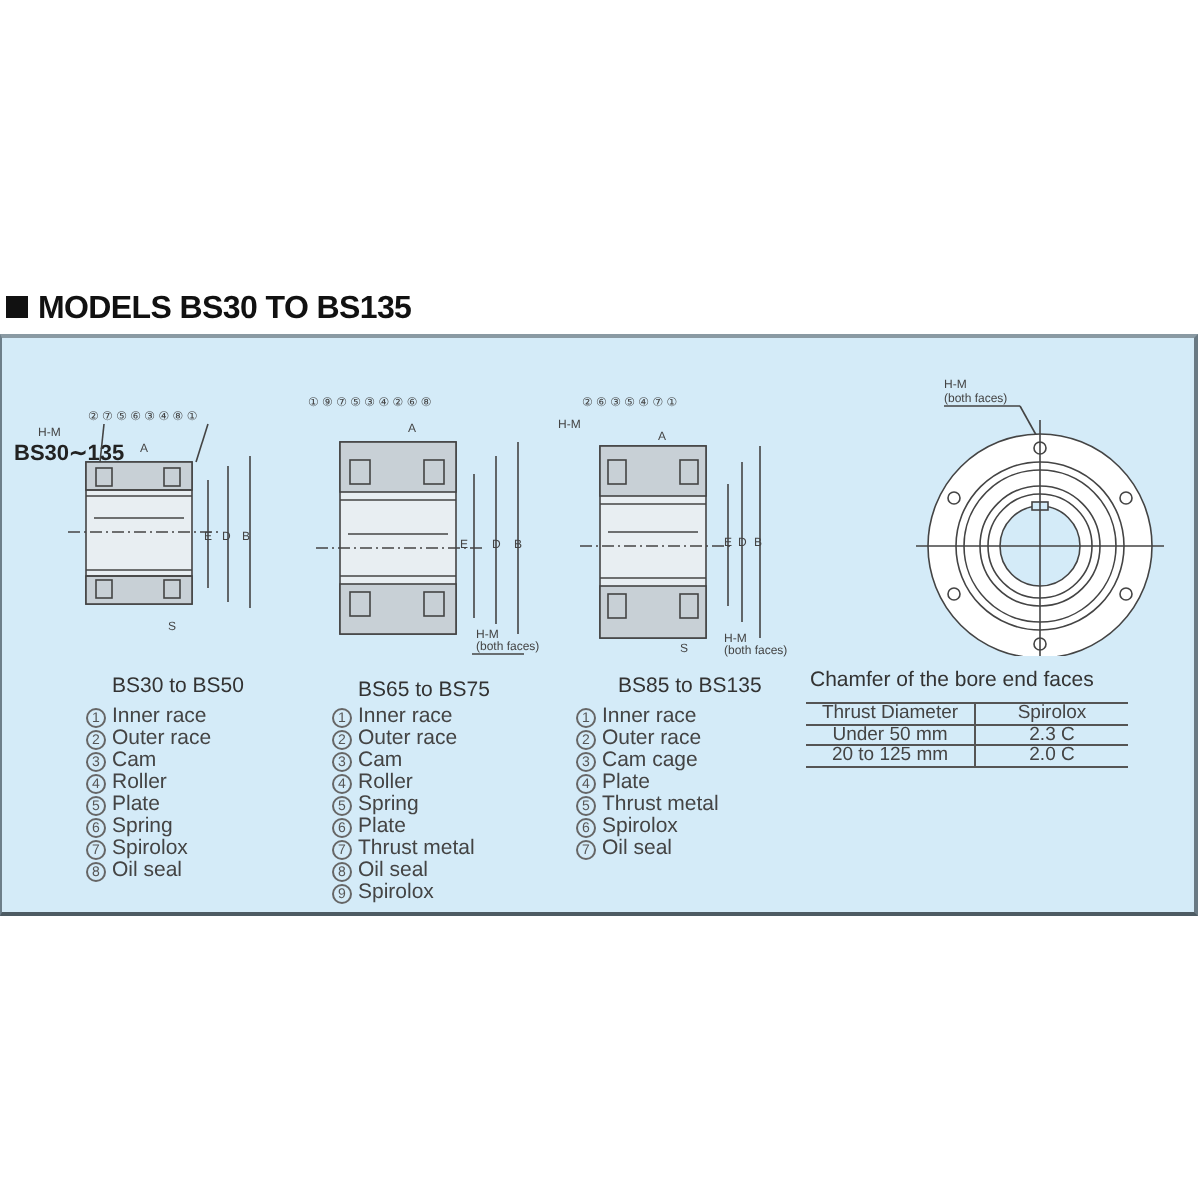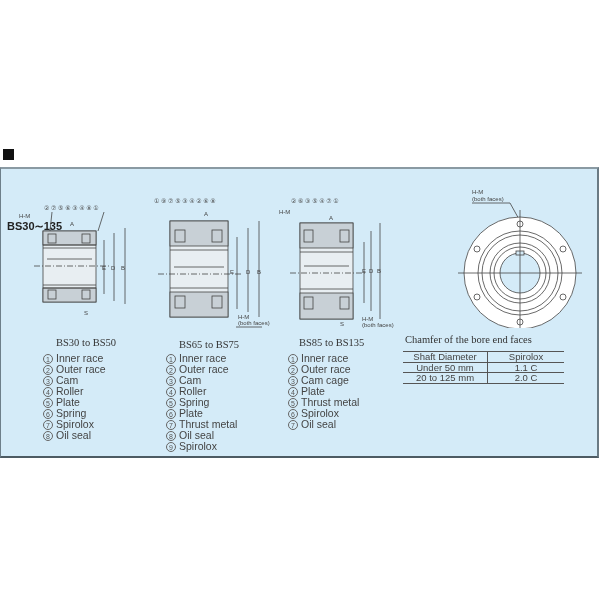--- a/index.html
+++ b/index.html
@@ -2,34 +2,34 @@
 <html><head>
 <meta charset="utf-8">
 <style>
   html, body { margin:0; padding:0; background:#ffffff; }
   body { width:600px; height:600px; position:relative; overflow:hidden; font-family:"Liberation Sans", sans-serif; color:#333; }
   .title { position:absolute; left:3px; top:146px; font-size:16px; font-weight:bold; color:#111; letter-spacing:-0.3px; }
   .title .sq { display:inline-block; width:11px; height:11px; background:#111; margin-right:5px; vertical-align:0px; }
   .panel { position:absolute; left:0; top:167px; width:596px; height:287px; background:#d4ebf8; border:1px solid #6d7f8a; border-top:2px solid #8a9aa3; border-bottom:2px solid #4d5b63; border-right:2px solid #6a7a84; }
   .series { position:absolute; left:7px; top:184px; font-size:11px; font-weight:bold; color:#222;margin-top:36px; }
   svg.drw { position:absolute; }
-  .cap { position:absolute; font-size:10.5px; color:#333;font-family:Liberation Serif, serif; }
+  .cap { position:absolute; font-size:10.5px; color:#333; }
   .list { position:absolute; font-size:10.5px; color:#444; line-height:10.8px; margin:0; padding:0; list-style:none; }
   .list li { white-space:nowrap; }
   .num { display:inline-block; width:10px; height:10px; border:1px solid #666; border-radius:50%; font-size:7px; line-height:10px; text-align:center; margin-right:3px; vertical-align:0px; color:#555; box-sizing:border-box; }
   table.ch { position:absolute; left:403px; top:351px; border-collapse:collapse; font-size:9.5px; color:#444; }
   table.ch th, table.ch td { padding:0 3px; line-height:9.6px; font-weight:normal; text-align:center; border-bottom:1px solid #555; }
   table.ch th { border-top:1px solid #555; }
   table.ch .c1 { width:78px; border-right:1px solid #555; }
   table.ch .c2 { width:70px; }
 </style>
 </head>
 <body>
 
-<div class="title"><span class="sq"></span></div>
+<div class="title"><span class="sq"></span><span>MODELS BS30 TO BS135</span></div>
 
 <div class="panel"></div>
 <div class="series">BS30∼135</div>
 
 <svg class="drw" style="left:14px;top:198px" width="120" height="120" viewBox="0 0 120 120" fill="none" stroke="#444" stroke-width="0.8">
   <g font-size="6" fill="#444" stroke="none" font-family="Liberation Sans, sans-serif">
     <text x="30" y="12">② ⑦ ⑤ ⑥ ③ ④ ⑧ ①</text>
     <text x="5" y="20">H-M</text>
     <text x="56" y="28">A</text>
     <text x="54" y="66">C</text>
@@ -134,21 +134,21 @@
   <circle cx="70" cy="36" r="3"></circle>
     <circle cx="70" cy="134" r="3"></circle>
   <circle cx="27" cy="61" r="3"></circle>
     <circle cx="113" cy="61" r="3"></circle>
   <circle cx="27" cy="109" r="3"></circle>
     <circle cx="113" cy="109" r="3"></circle>
 </svg>
 
 <div class="cap" style="left:56px;top:337px">BS30 to BS50</div>
 <div class="cap" style="left:179px;top:339px">BS65 to BS75</div>
-<div class="cap" style="left:299px;top:337px">BS85 to BS135</div>
+<div class="cap" style="left:309px;top:337px">BS85 to BS135</div>
 <div class="cap" style="left:405px;top:334px">Chamfer of the bore end faces</div>
 
 <ul class="list" style="left:43px;top:353px">
   <li><span class="num">1</span><span>Inner race</span></li>
   <li><span class="num">2</span><span>Outer race</span></li>
   <li><span class="num">3</span><span>Cam</span></li>
   <li><span class="num">4</span><span>Roller</span></li>
   <li><span class="num">5</span><span>Plate</span></li>
   <li><span class="num">6</span><span>Spring</span></li>
   <li><span class="num">7</span><span>Spirolox</span></li>
@@ -173,25 +173,25 @@
   <li><span class="num">3</span><span>Cam cage</span></li>
   <li><span class="num">4</span><span>Plate</span></li>
   <li><span class="num">5</span><span>Thrust metal</span></li>
   <li><span class="num">6</span><span>Spirolox</span></li>
   <li><span class="num">7</span><span>Oil seal</span></li>
 </ul>
 
 <table class="ch">
   <tbody>
       <tr>
-    <th class="c1">Shaft Diameter</th>
+    <th class="c1">Thrust Diameter</th>
     <th class="c2">Spirolox</th>
   </tr>
   <tr>
     <td class="c1">Under 50 mm</td>
-    <td class="c2">1.1 C</td>
+    <td class="c2">2.3 C</td>
   </tr>
   <tr>
     <td class="c1">20 to 125 mm</td>
     <td class="c2">2.0 C</td>
   </tr>
 </tbody>
   </table>
 
 </body></html>

